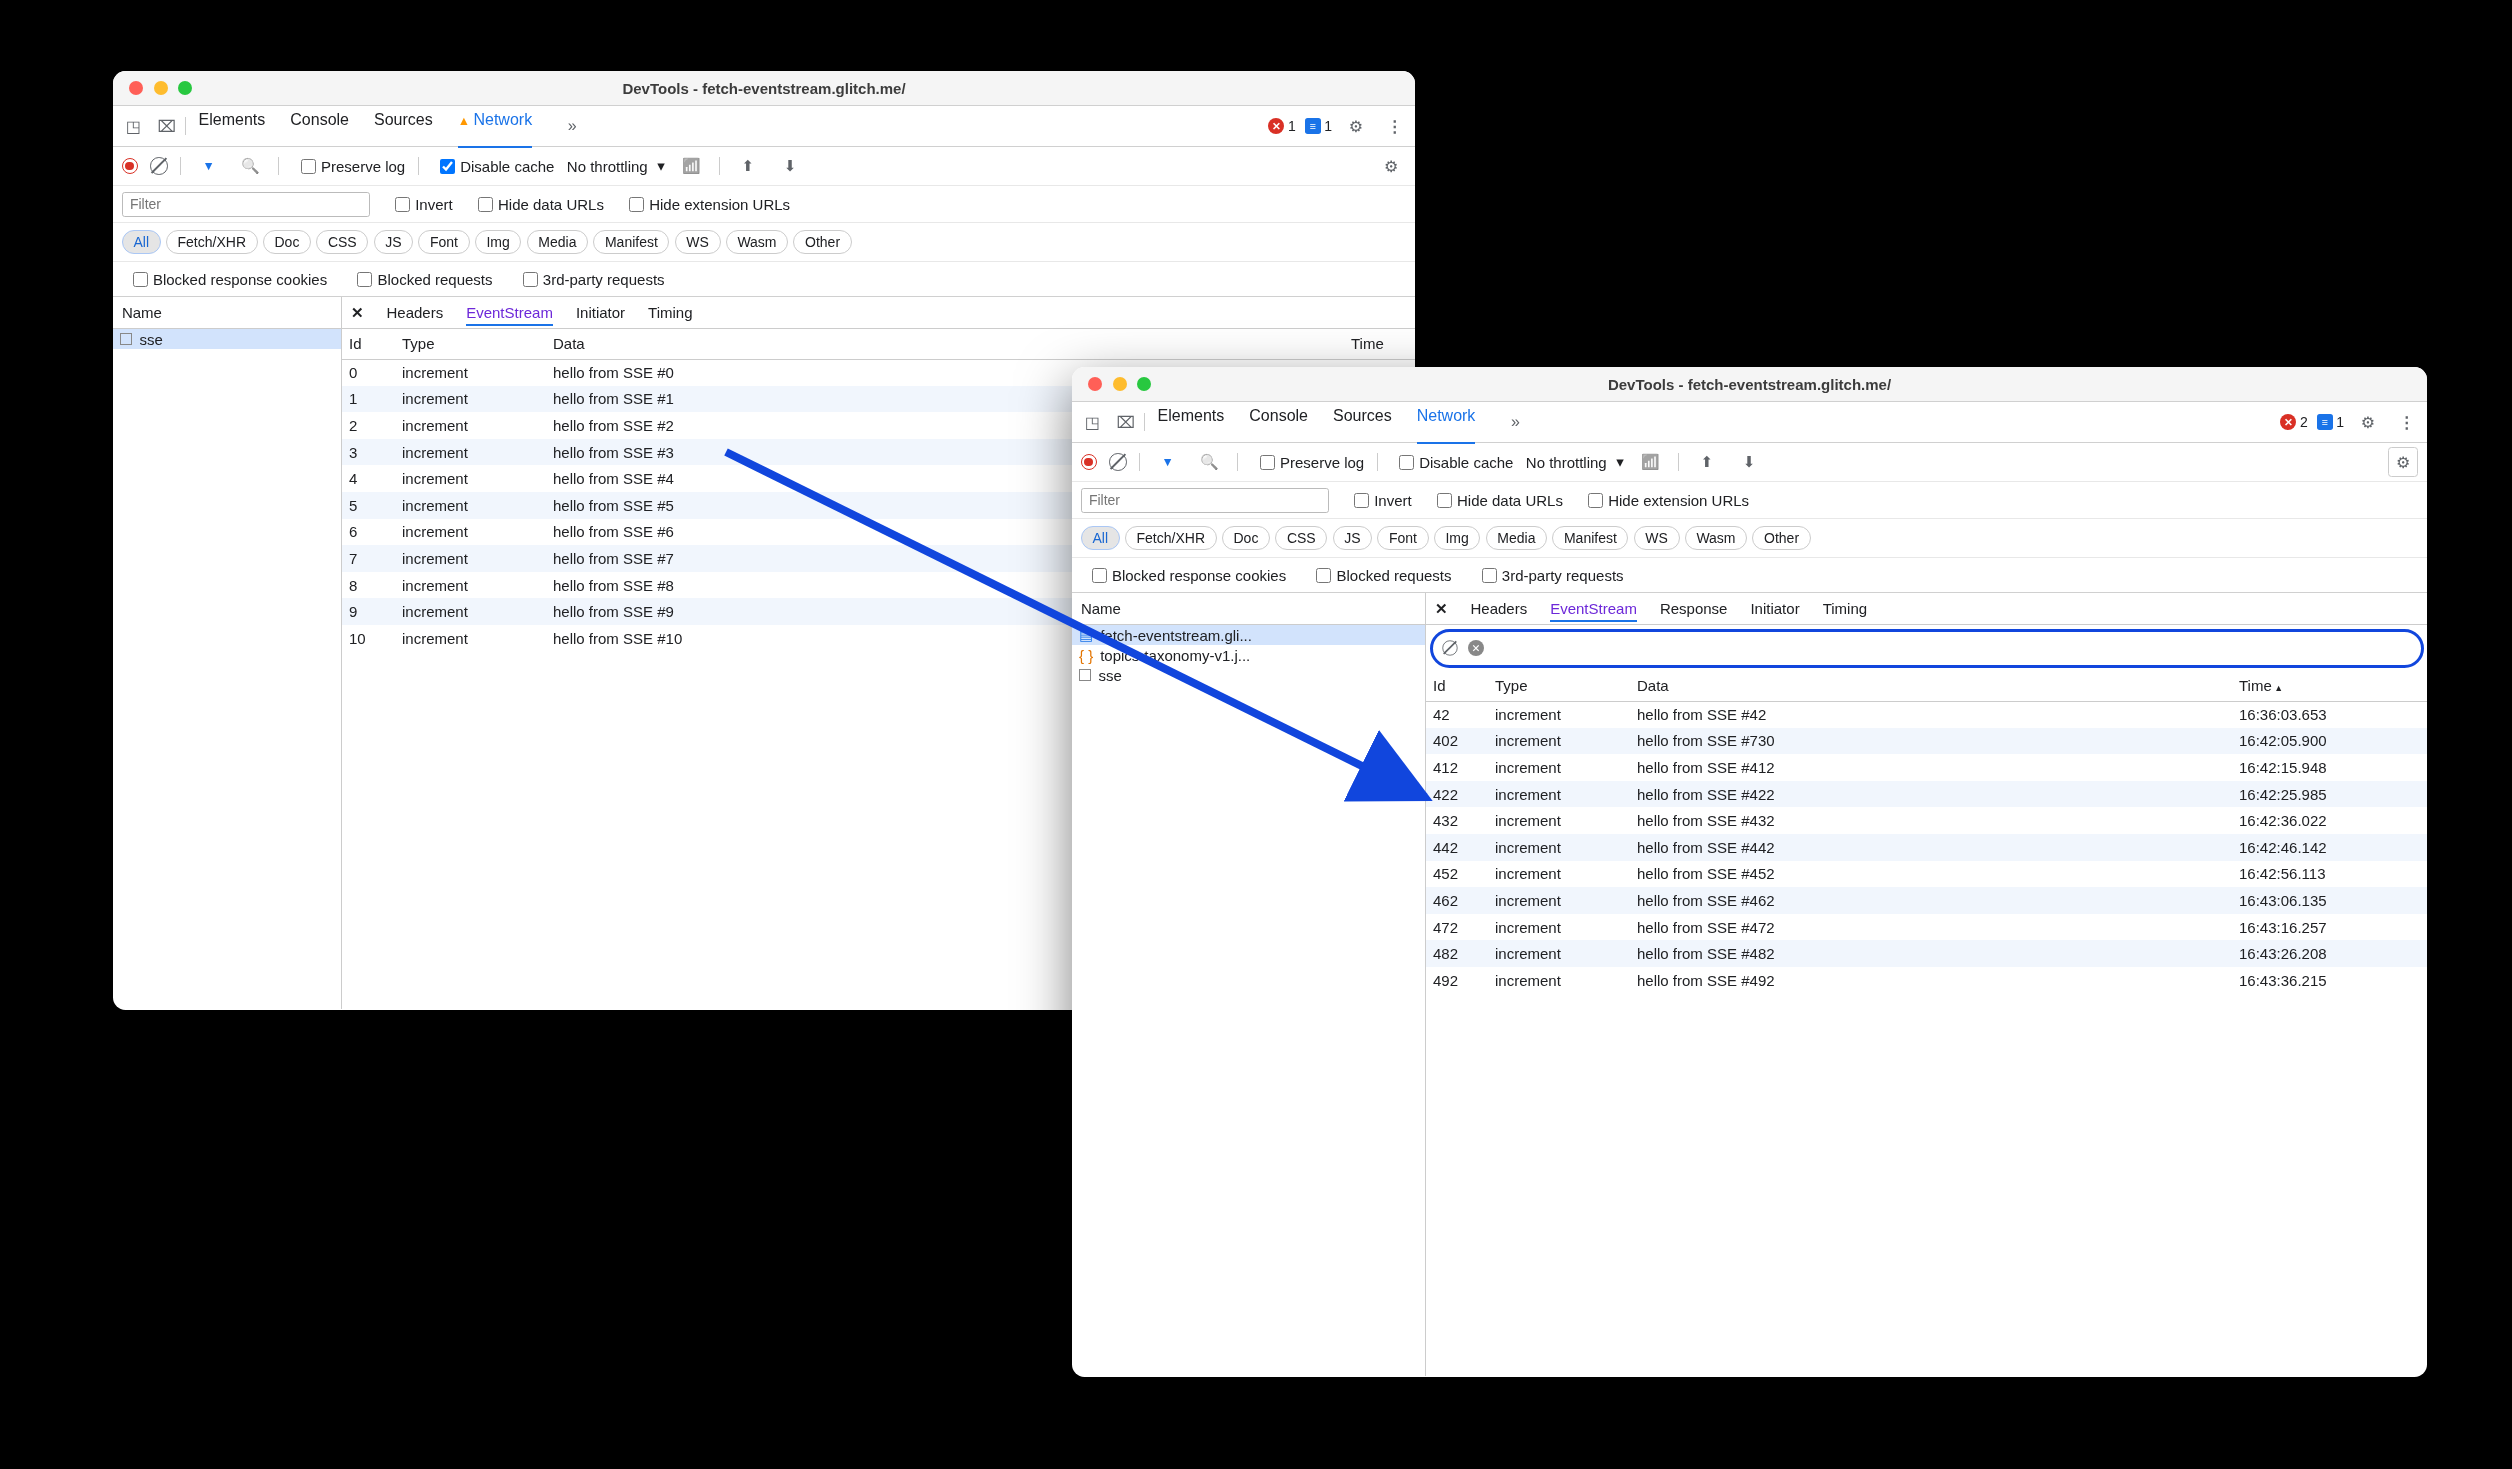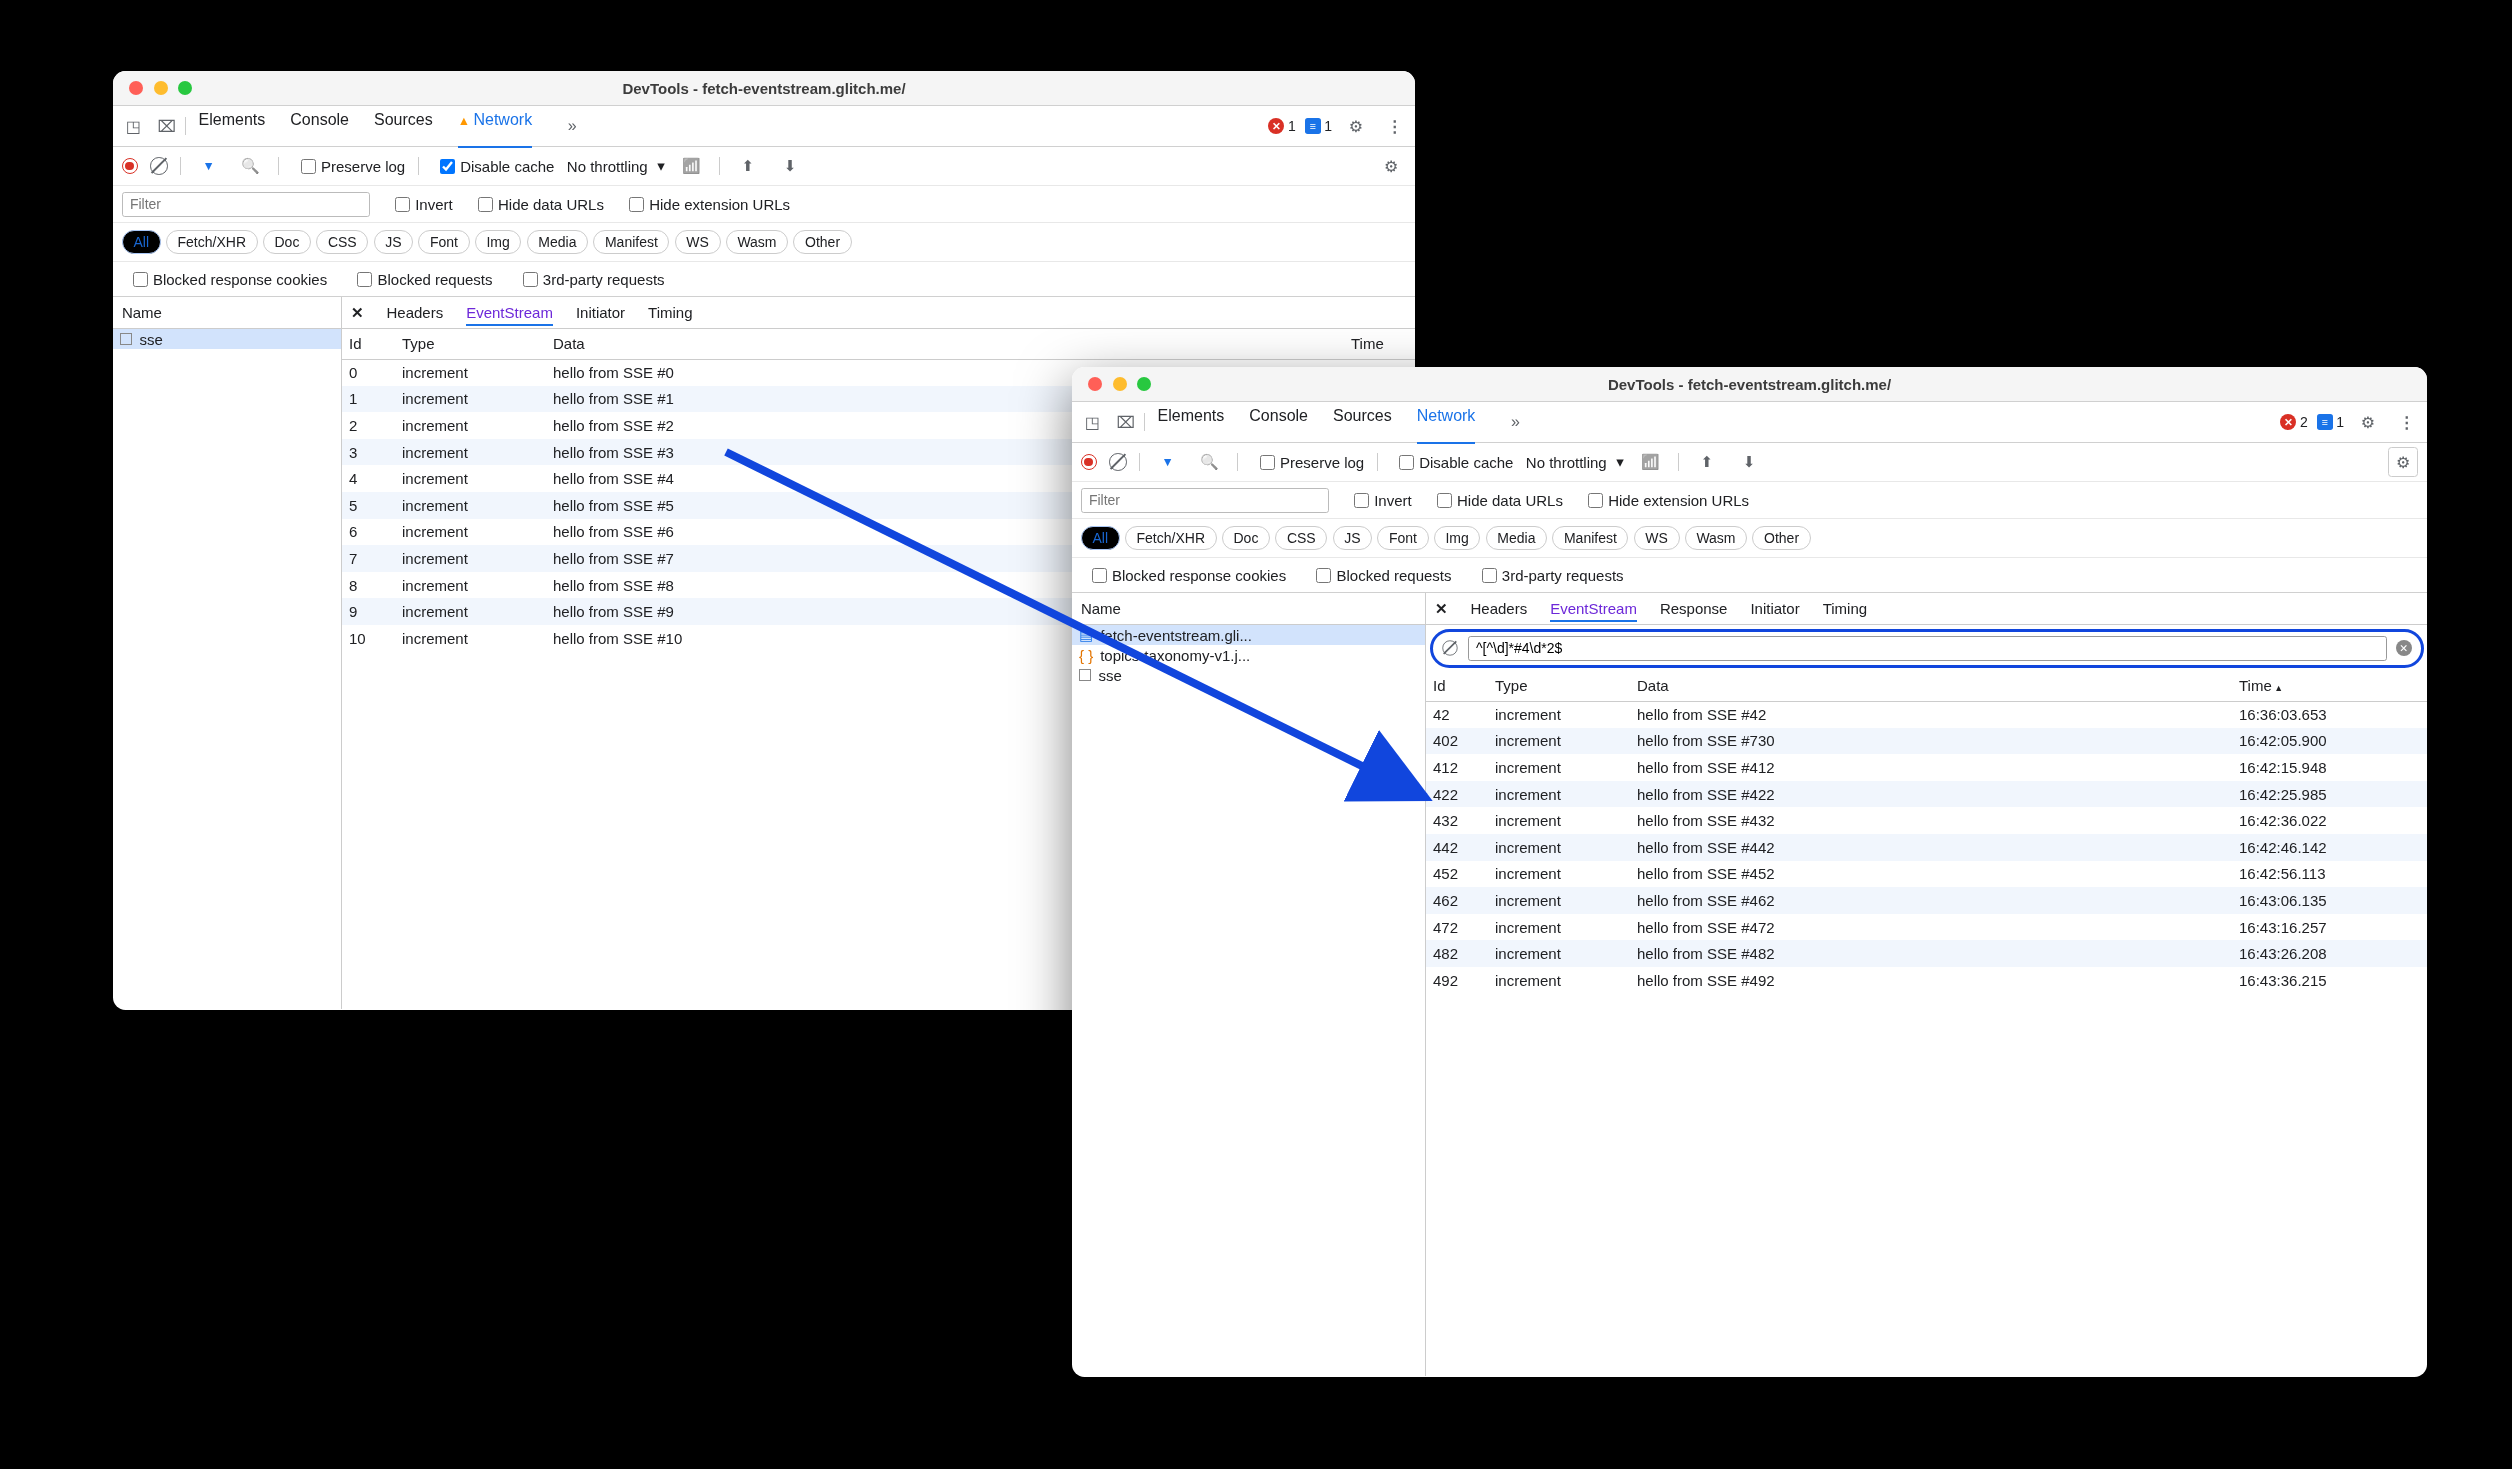--- a/index.html
+++ b/index.html
@@ -107,21 +107,21 @@
     border-bottom: 0.9px solid #e8e8e8;
     font-size: 14px;
   }
   .pill {
     border: 0.9px solid #ccc;
     border-radius: 12.4px;
     padding: 2.7px 10.6px;
     background: #fff;
     cursor: pointer;
   }
-  .pill.active { background:#000000;border-color:#aac7f5;color:#1967d2; }
+  .pill.active { background:#e5e5e5;border-color:#aac7f5;color:#1967d2; }
   .checkrow {
     height: 35px;
     display: flex;
     align-items: center;
     padding: 0 10.6px;
     gap: 21px;
     border-bottom: 0.9px solid #d0d0d0;
     font-size: 15px;
   }
   .splitter { display: flex; height: calc(100% - 227px); }
@@ -546,21 +546,20 @@
       <div class="subtabs">
         <span class="x">✕</span>
         <span class="subtab">Headers</span>
         <span class="subtab active">EventStream</span>
         <span class="subtab">Response</span>
         <span class="subtab">Initiator</span>
         <span class="subtab">Timing</span>
       </div>
       <div class="es-filter">
         <div class="clear-icon" style="transform:scale(0.85)"></div>
-        <input value="^[^\d]*#4\d*2$" style="">
         <div class="xclear">✕</div>
       </div>
       <div class="tablewrap">
         <table>
           <thead>
               <tr>
             <th style="width:62px">Id</th>
             <th style="width:142px">Type</th>
             <th>Data</th>
             <th style="width:195px" class="sort">Time</th>

